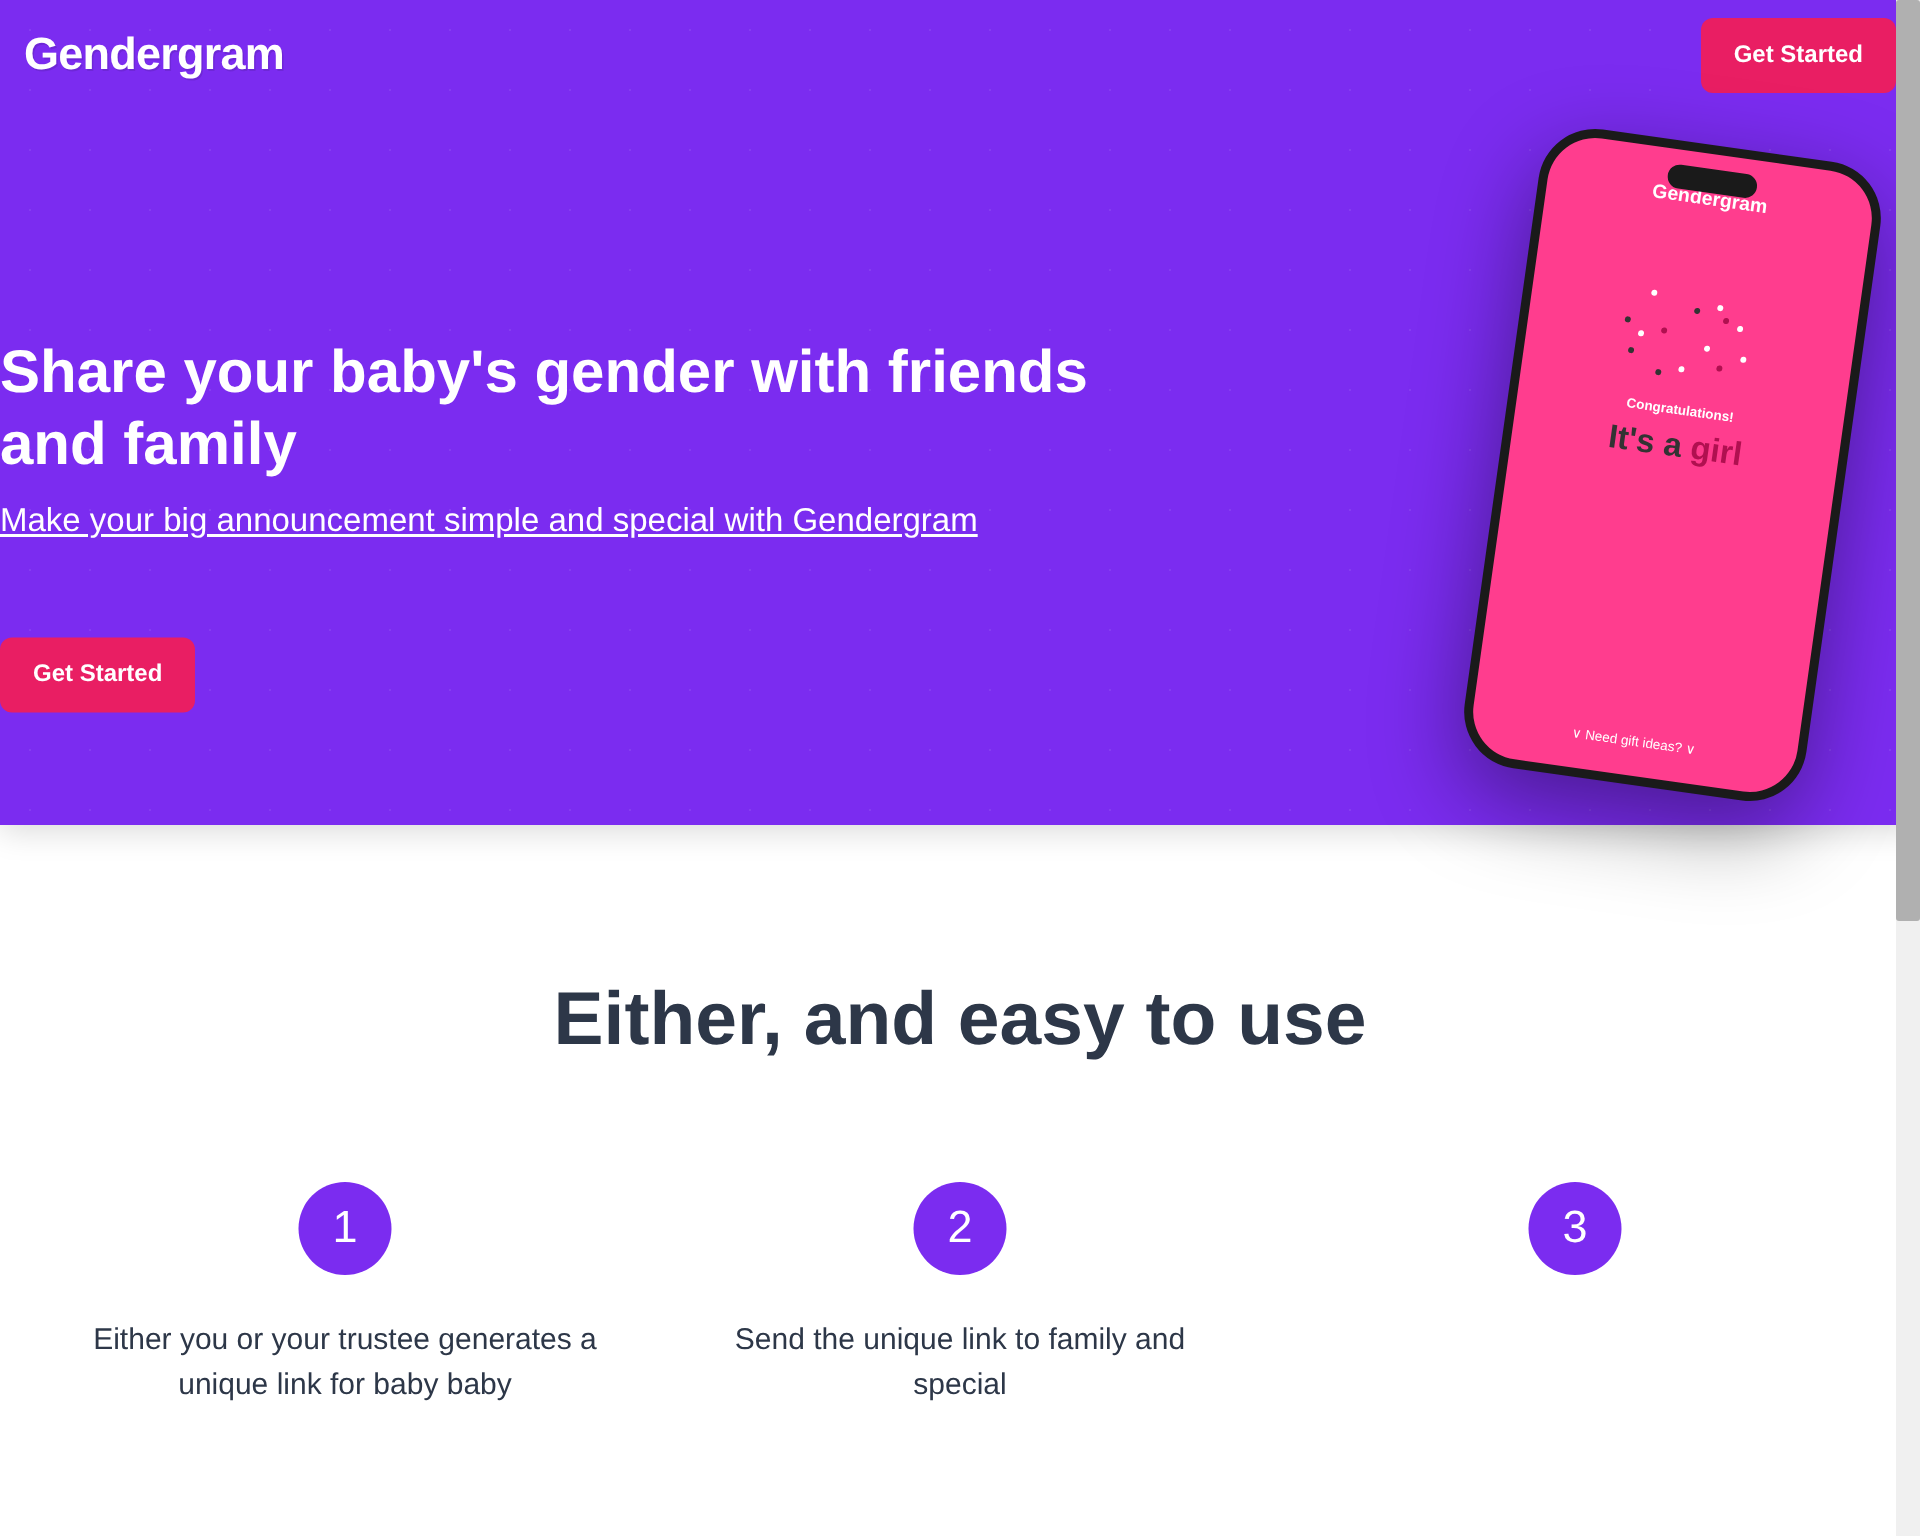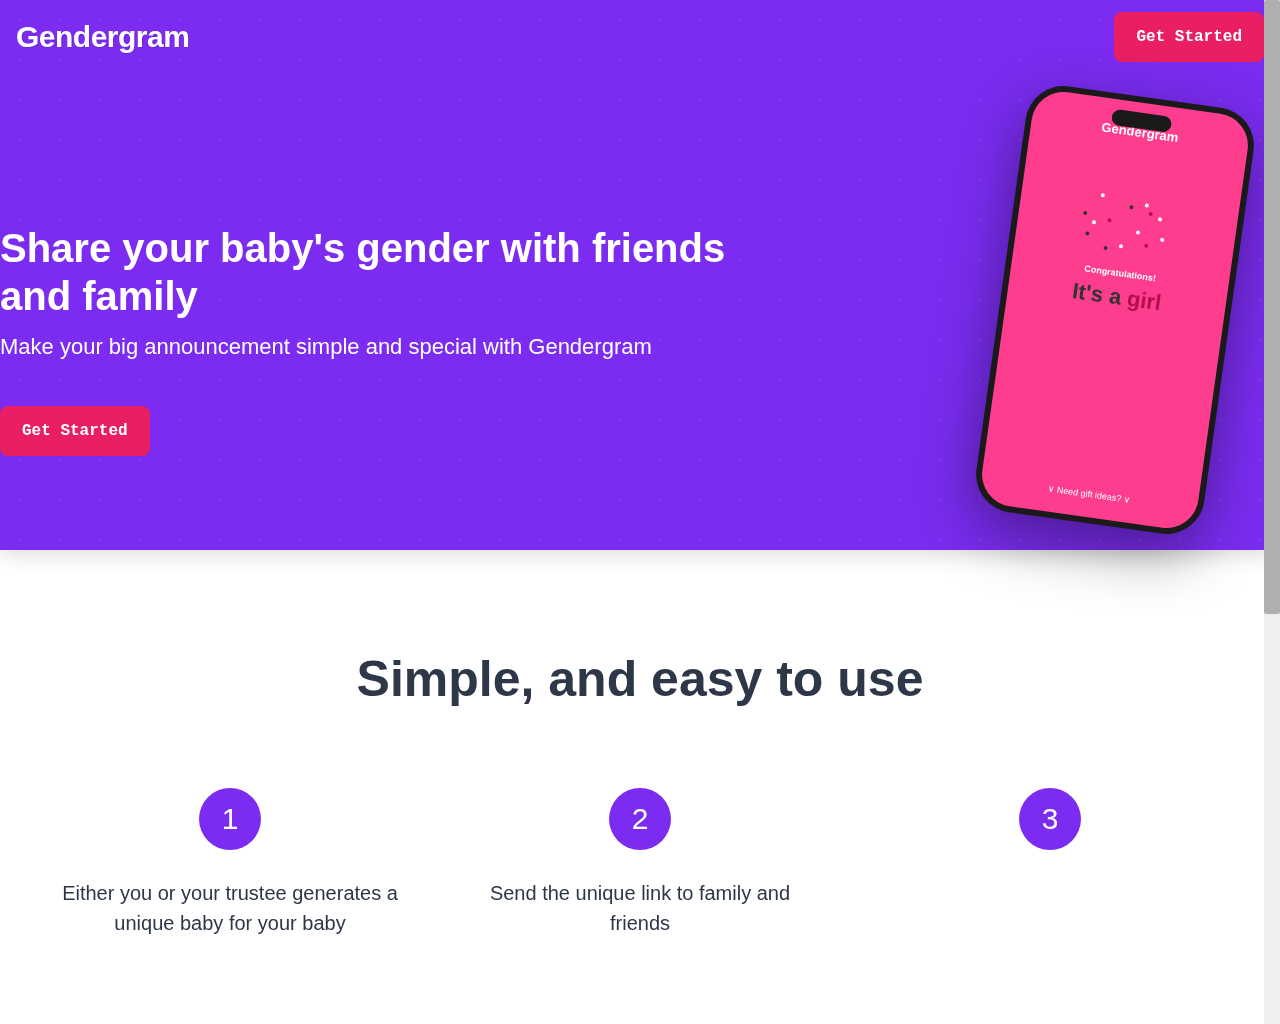--- a/index.html
+++ b/index.html
@@ -43,21 +43,21 @@
     
     .btn-primary {
       background: #e91e63;
       color: #fff;
       border: none;
       padding: 16px 22px;
       border-radius: 8px;
       font-size: 16px;
       font-weight: 700;
       cursor: pointer;
-      font-family: Liberation Mono, monospace;
+      font-family: Liberation Sans, sans-serif;
     }
     
     .hero-content {
       padding: 0 0 60px 0;
       display: flex;
       align-items: center;
       justify-content: space-between;
     }
     
     .hero-text {
@@ -70,22 +70,23 @@
       color: #fff;
       font-size: 40px;
       font-weight: 600;
       margin-bottom: 14px;
       line-height: 1.2;
     }
     
     .hero-subtitle {
       color: #fff;
       font-size: 22px;
-      margin-bottom: 46px;
+      margin-bottom: 65px;
       font-weight: 400;
+      text-decoration: underline;
     }
     
     .phone-mockup {
       position: absolute;
       right: 50px;
       top: 95px;
       width: 230px;
       height: 430px;
       background: #1a1a1a;
       border-radius: 38px;
@@ -271,29 +272,29 @@
           <span>It's a</span>
           <span class="phone-reveal-gender">girl</span>
         </div>
         <div class="phone-footer">∨   Need gift ideas?   ∨</div>
       </div>
     </div>
   </div>
 </div>
 
 <div class="features">
-  <h2 class="features-title">Simple, and easy to use</h2>
+  <h2 class="features-title">Either, and easy to use</h2>
   <div class="steps">
     <div class="step">
       <div class="step-number">1</div>
-      <p class="step-desc">Either you or your trustee generates a unique baby for your baby</p>
+      <p class="step-desc">Either you or your trustee generates a unique link for baby baby</p>
     </div>
     <div class="step">
       <div class="step-number">2</div>
-      <p class="step-desc">Send the unique link to family and friends</p>
+      <p class="step-desc">Send the unique link to family and special</p>
     </div>
     <div class="step">
       <div class="step-number">3</div>
     </div>
   </div>
 </div>
 
 <div class="scrollbar-track">
   <div class="scrollbar-thumb"></div>
 </div>

